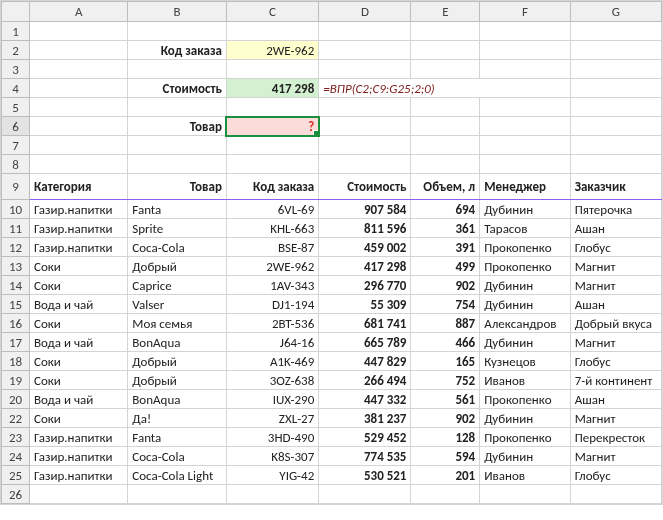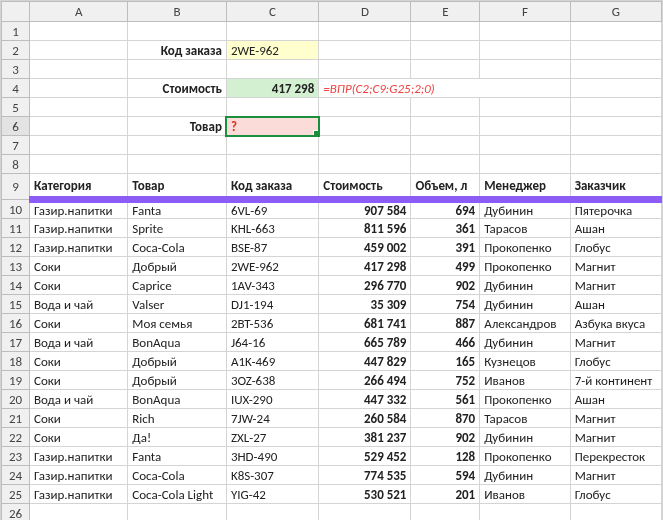--- a/index.html
+++ b/index.html
@@ -44,39 +44,39 @@
       border-color: #bdbdbd;
     }
     th.row-head.sel {
       background: #e3e3e3;
     }
     th.corner {
       background: #f0f0f0;
       border-color: #bdbdbd;
     }
     td.right { text-align: right; font-weight: bold; }
-    td.center { text-align: left; }
+    td.center { text-align: right; }
     td.bold { font-weight: bold; }
     
     .fill-yellow { background: #feffcc; }
     .fill-green { background: #d3f0d0; }
     .fill-pink { background: #fbdcd8; }
     .red-text { color: #d93025; }
-    .formula-text { color: #ef4444; font-style: italic; }
+    .formula-text { color: #7f1d1d; font-style: italic; }
     .sel-outline { outline: 2px solid #1a8f3d; outline-offset: -1px; position: relative; }
     .sel-outline::after {
       content: "";
       position: absolute;
       right: -3px; bottom: -3px;
       width: 6px; height: 6px;
       background: #1a8f3d;
       border: 1px solid #fff;
     }
     .hdr-row th, .hdr-row td { height: 20px; }
-    .data-header td { font-weight: bold; border-bottom: 7px solid #8b5cf6; }
+    .data-header td { font-weight: bold; border-bottom: 1px solid #8b5cf6; }
     tr.tall td, tr.tall th { height: 26px; }
     
     .colR { width: 28px; }
     .colA { width: 100px; }
     .colB { width: 100px; }
     .colC { width: 96px; }
     .colD { width: 96px; }
     .colE { width: 70px; }
     .colF { width: 92px; }
     .colG { width: 92px; }
@@ -256,34 +256,34 @@
           <td class="right">296 770</td>
           <td class="right">902</td>
           <td>Дубинин</td>
           <td>Магнит</td>
         </tr>
         <tr>
           <th class="row-head">15</th>
           <td>Вода и чай</td>
           <td>Valser</td>
           <td class="center">DJ1-194</td>
-          <td class="right">35 309</td>
+          <td class="right">55 309</td>
           <td class="right">754</td>
           <td>Дубинин</td>
           <td>Ашан</td>
         </tr>
         <tr>
           <th class="row-head">16</th>
           <td>Соки</td>
           <td>Моя семья</td>
           <td class="center">2BT-536</td>
           <td class="right">681 741</td>
           <td class="right">887</td>
           <td>Александров</td>
-          <td>Азбука вкуса</td>
+          <td>Добрый вкуса</td>
         </tr>
         <tr>
           <th class="row-head">17</th>
           <td>Вода и чай</td>
           <td>BonAqua</td>
           <td class="center">J64-16</td>
           <td class="right">665 789</td>
           <td class="right">466</td>
           <td>Дубинин</td>
           <td>Магнит</td>
@@ -312,30 +312,20 @@
           <th class="row-head">20</th>
           <td>Вода и чай</td>
           <td>BonAqua</td>
           <td class="center">IUX-290</td>
           <td class="right">447 332</td>
           <td class="right">561</td>
           <td>Прокопенко</td>
           <td>Ашан</td>
         </tr>
         <tr>
-          <th class="row-head">21</th>
-          <td>Соки</td>
-          <td>Rich</td>
-          <td class="center">7JW-24</td>
-          <td class="right">260 584</td>
-          <td class="right">870</td>
-          <td>Тарасов</td>
-          <td>Магнит</td>
-        </tr>
-        <tr>
           <th class="row-head">22</th>
           <td>Соки</td>
           <td>Да!</td>
           <td class="center">ZXL-27</td>
           <td class="right">381 237</td>
           <td class="right">902</td>
           <td>Дубинин</td>
           <td>Магнит</td>
         </tr>
         <tr>

